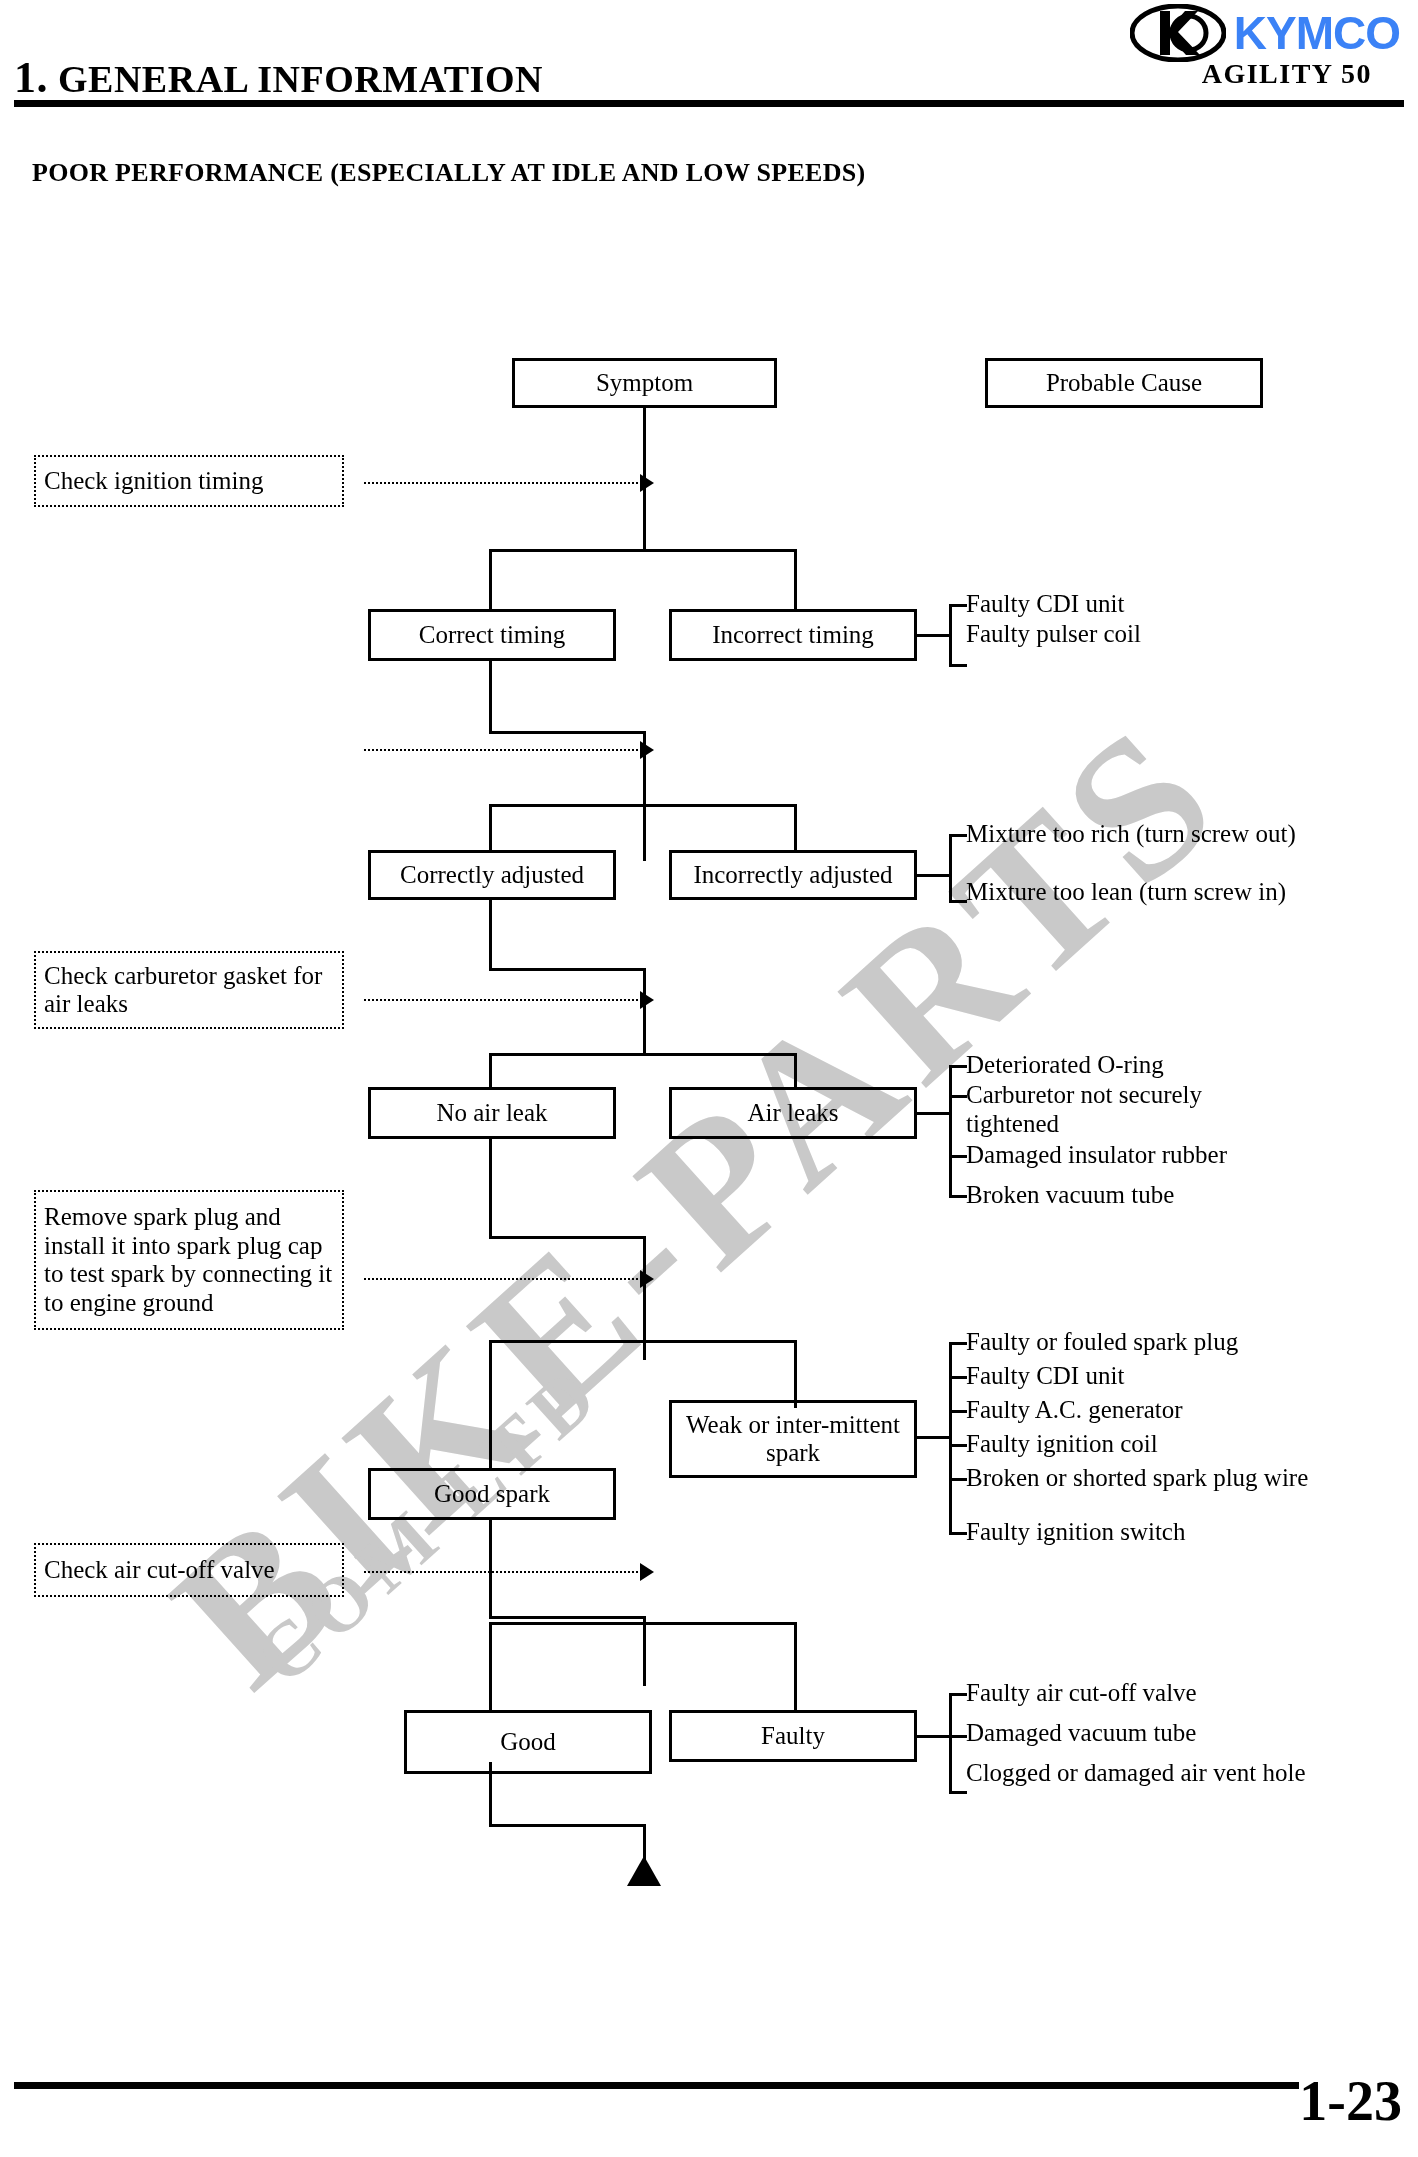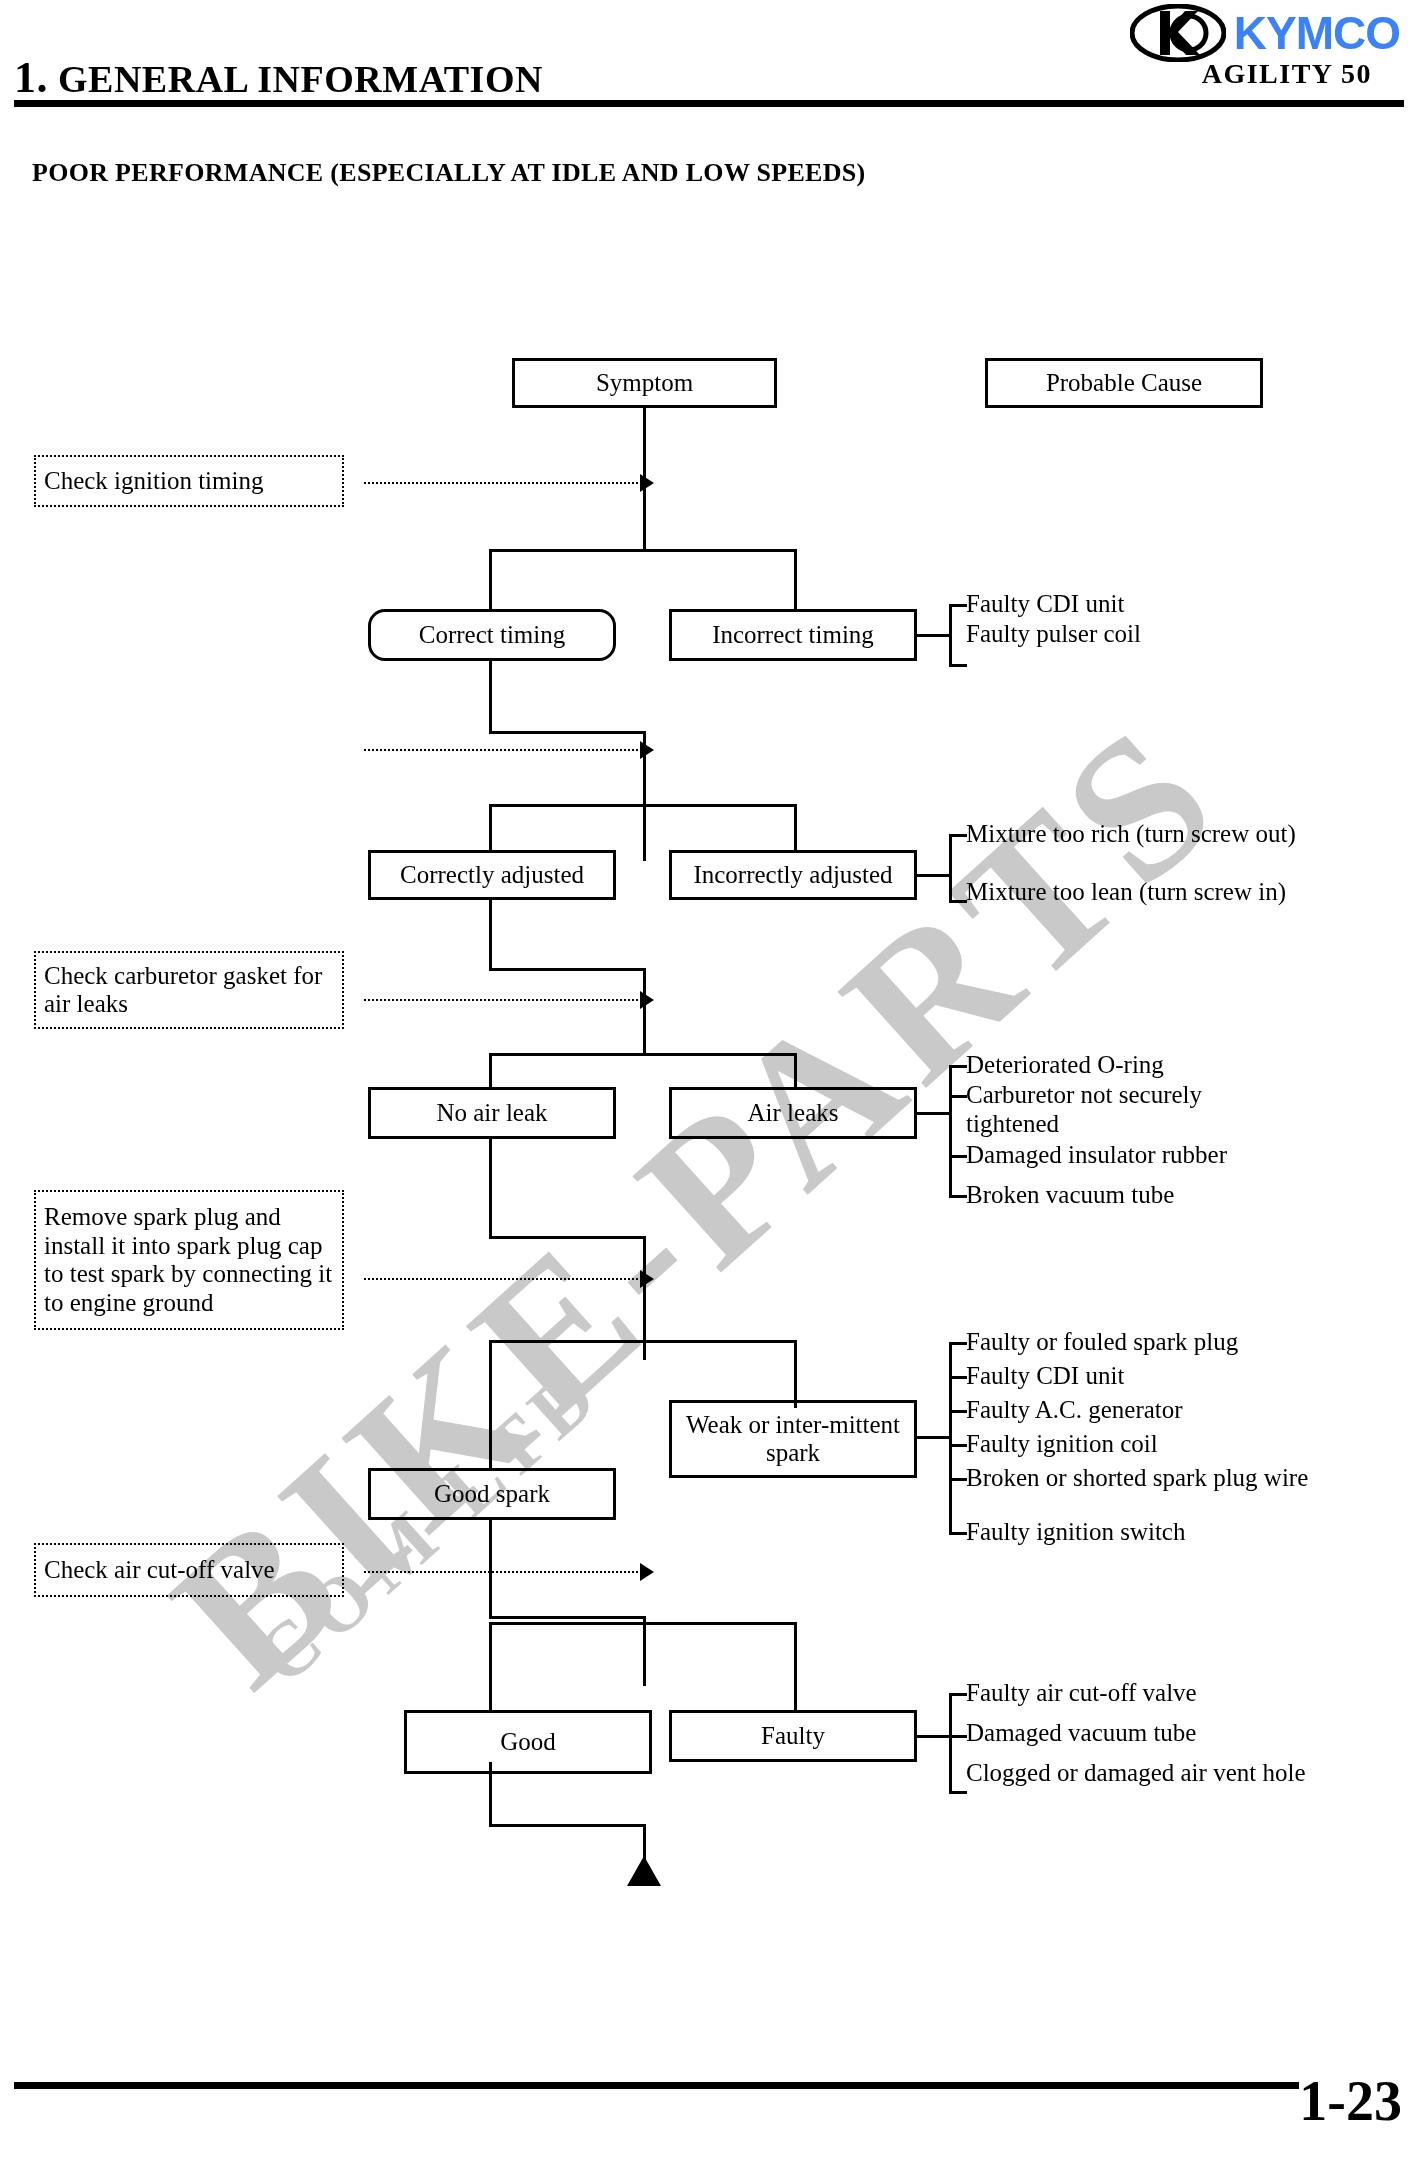--- a/index.html
+++ b/index.html
@@ -241,21 +241,21 @@
       <div class="dline"></div>
       <div class="dhead"></div>
     </div>
 
     <div class="ln-v" style="left:643px; top:408px; height:144px;"></div>
 
     <div class="ln-h" style="left:489px; top:549px; width:308px;"></div>
     <div class="ln-v" style="left:489px; top:549px; height:62px;"></div>
     <div class="ln-v" style="left:794px; top:549px; height:62px;"></div>
 
-    <div class="node solid" style="left:368px; top:609px; width:248px; height:52px;border-radius:17px;">
+    <div class="node solid" style="left:368px; top:609px; width:248px; height:52px;">
       <span class="txt">Correct timing</span>
     </div>
     <div class="node solid" style="left:669px; top:609px; width:248px; height:52px;">
       <span class="txt">Incorrect timing</span>
     </div>
 
     <div class="ln-h" style="left:917px; top:634px; width:34px;"></div>
     <div class="ln-v" style="left:949px; top:604px; height:62px;"></div>
     <div class="ln-h" style="left:949px; top:604px; width:18px;"></div>
     <div class="ln-h" style="left:949px; top:664px; width:18px;"></div>

